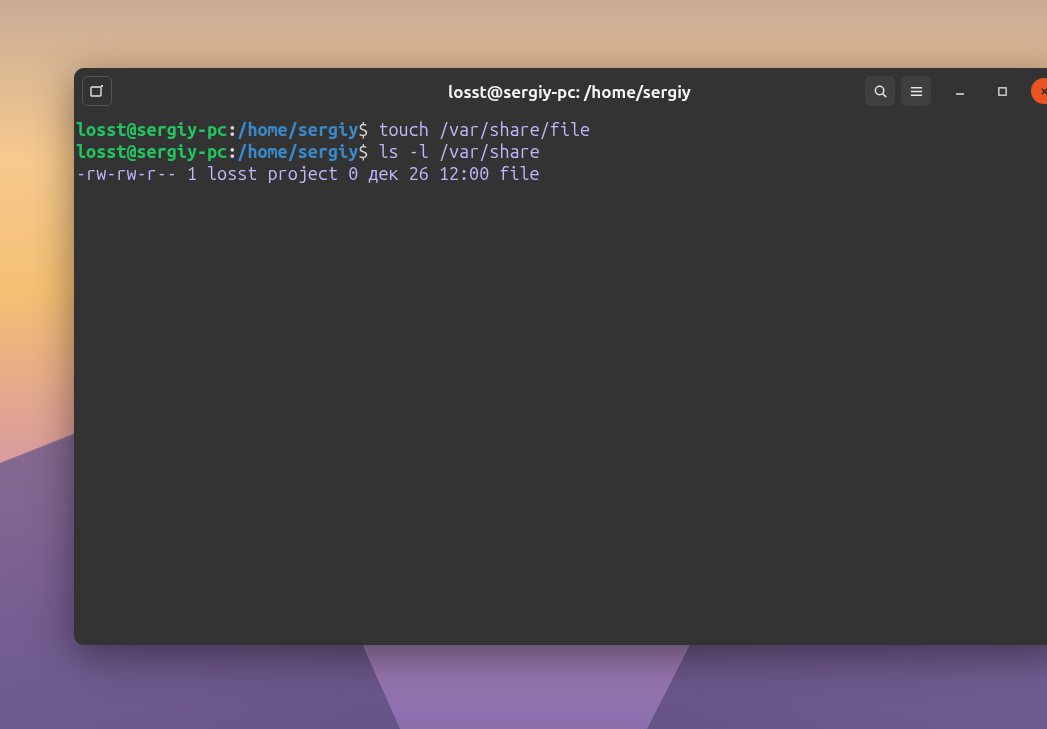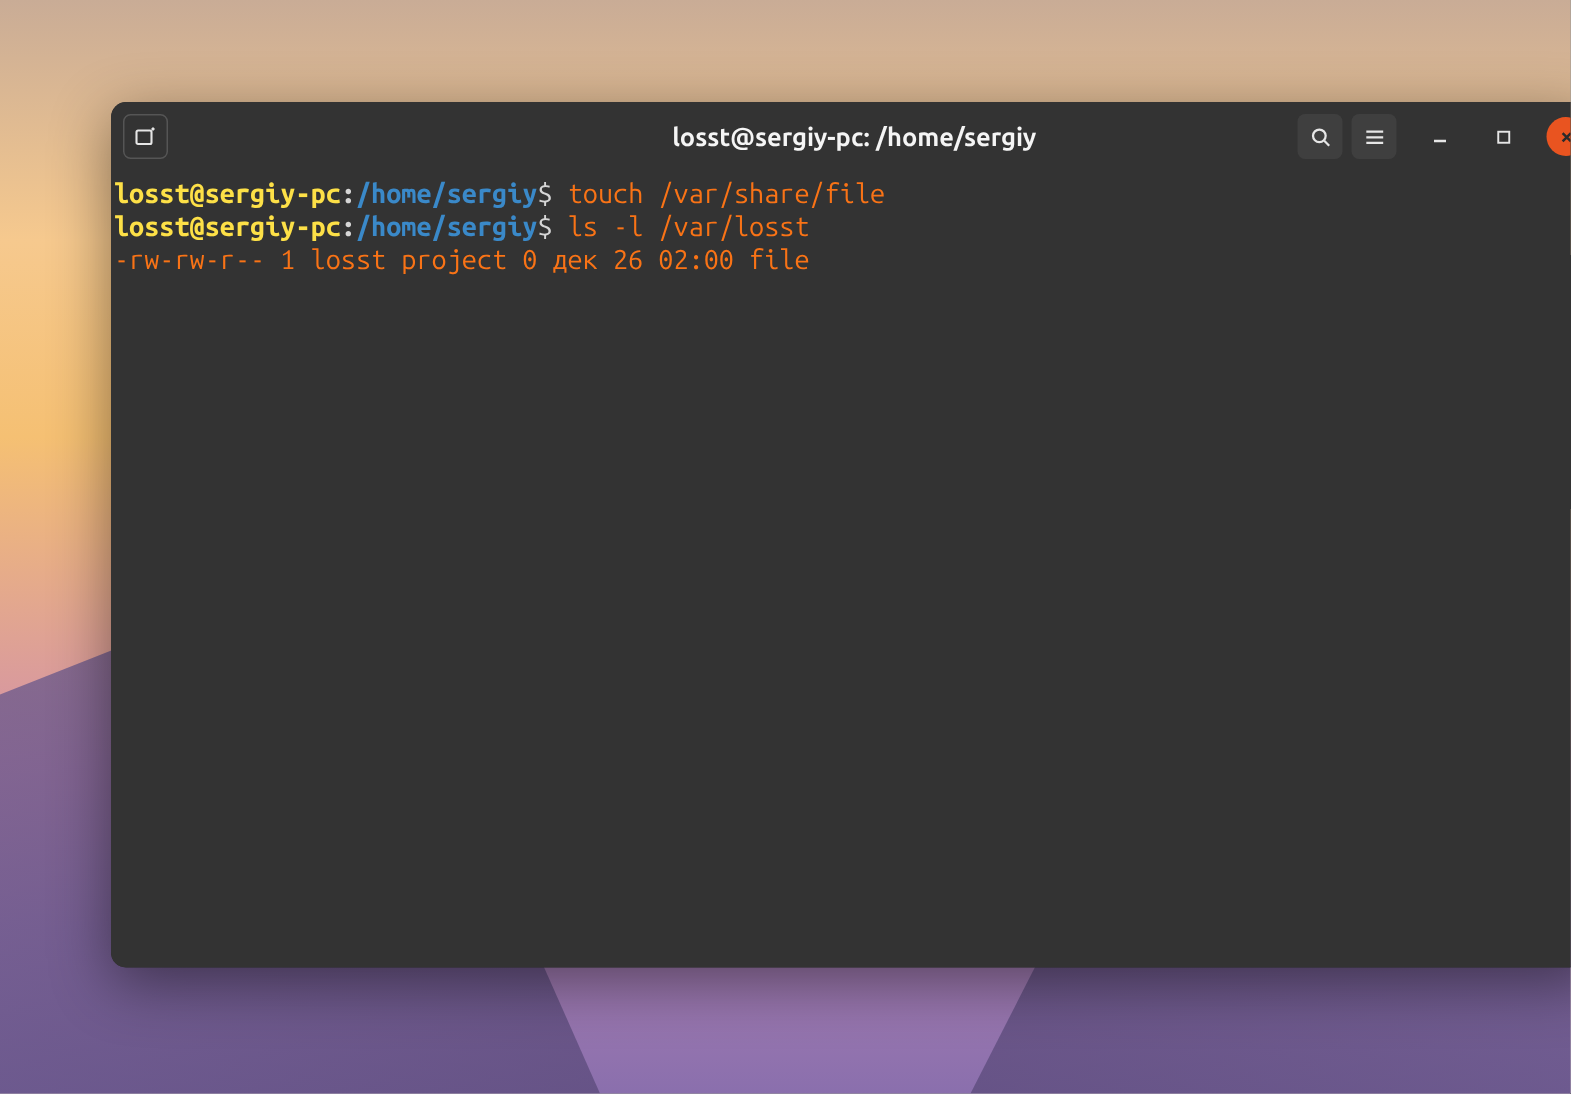--- a/index.html
+++ b/index.html
@@ -105,25 +105,25 @@
       background: #333333;
       padding: 4px 2px;
       font-family: "Ubuntu Mono", "DejaVu Sans Mono", monospace;
       font-size: 18px;
       line-height: 22px;
       color: #d6d6d6;
       position: relative;
       overflow: hidden;
     }
     .term-line { white-space: pre; }
-    .user { color: #fde047; font-weight: bold; }
+    .user { color: #22c55e; font-weight: bold; }
     .path { color: #3a89c9; font-weight: bold; text-align: center; }
     .colon { color: #d6d6d6; font-weight: bold; }
     .dollar { color: #d6d6d6; }
-    .cmd { color: #f97316; }
+    .cmd { color: #c4b5fd; }
     .cursor {
       display: inline-block;
       width: 10px;
       height: 18px;
       border: 1px solid #bfbfbf;
       vertical-align: text-bottom;
       margin-left: 2px;
     }
     .scrollbar {
       position: absolute;
@@ -177,17 +177,17 @@
       <div class="win-btn close">
         <svg width="11" height="11" viewBox="0 0 12 12" stroke="#2b2b2b" stroke-width="1.8">
           <path d="M3 3 L9 9 M9 3 L3 9"></path>
         </svg>
       </div>
     </div>
   </div>
 
   <div class="terminal-body">
     <div class="term-line"><span class="user">losst@sergiy-pc</span><span class="colon">:</span><span class="path">/home/sergiy</span><span class="dollar">$</span><span class="cmd"> </span><span class="cmd">touch /var/share/file</span></div>
-    <div class="term-line"><span class="user">losst@sergiy-pc</span><span class="colon">:</span><span class="path">/home/sergiy</span><span class="dollar">$</span><span class="cmd"> </span><span class="cmd">ls -l /var/losst</span></div>
-    <div class="term-line"><span class="cmd">-rw-rw-r-- 1 losst project 0 дек 26 02:00 file</span></div>
+    <div class="term-line"><span class="user">losst@sergiy-pc</span><span class="colon">:</span><span class="path">/home/sergiy</span><span class="dollar">$</span><span class="cmd"> </span><span class="cmd">ls -l /var/share</span></div>
+    <div class="term-line"><span class="cmd">-rw-rw-r-- 1 losst project 0 дек 26 12:00 file</span></div>
     <div class="scrollbar"></div>
   </div>
 </div>
 
 </body></html>

